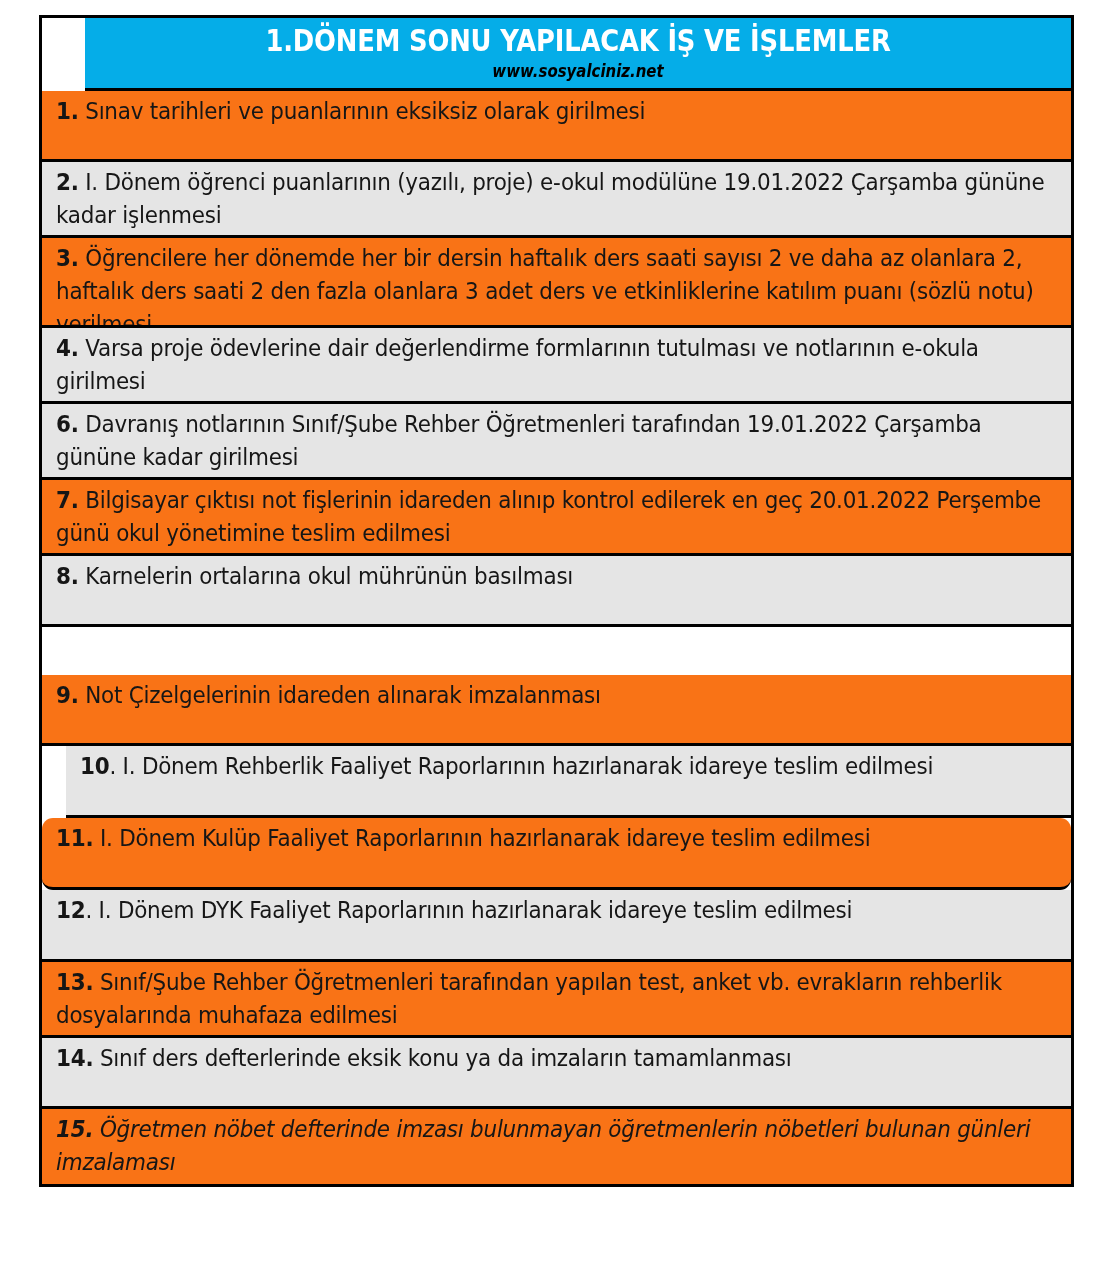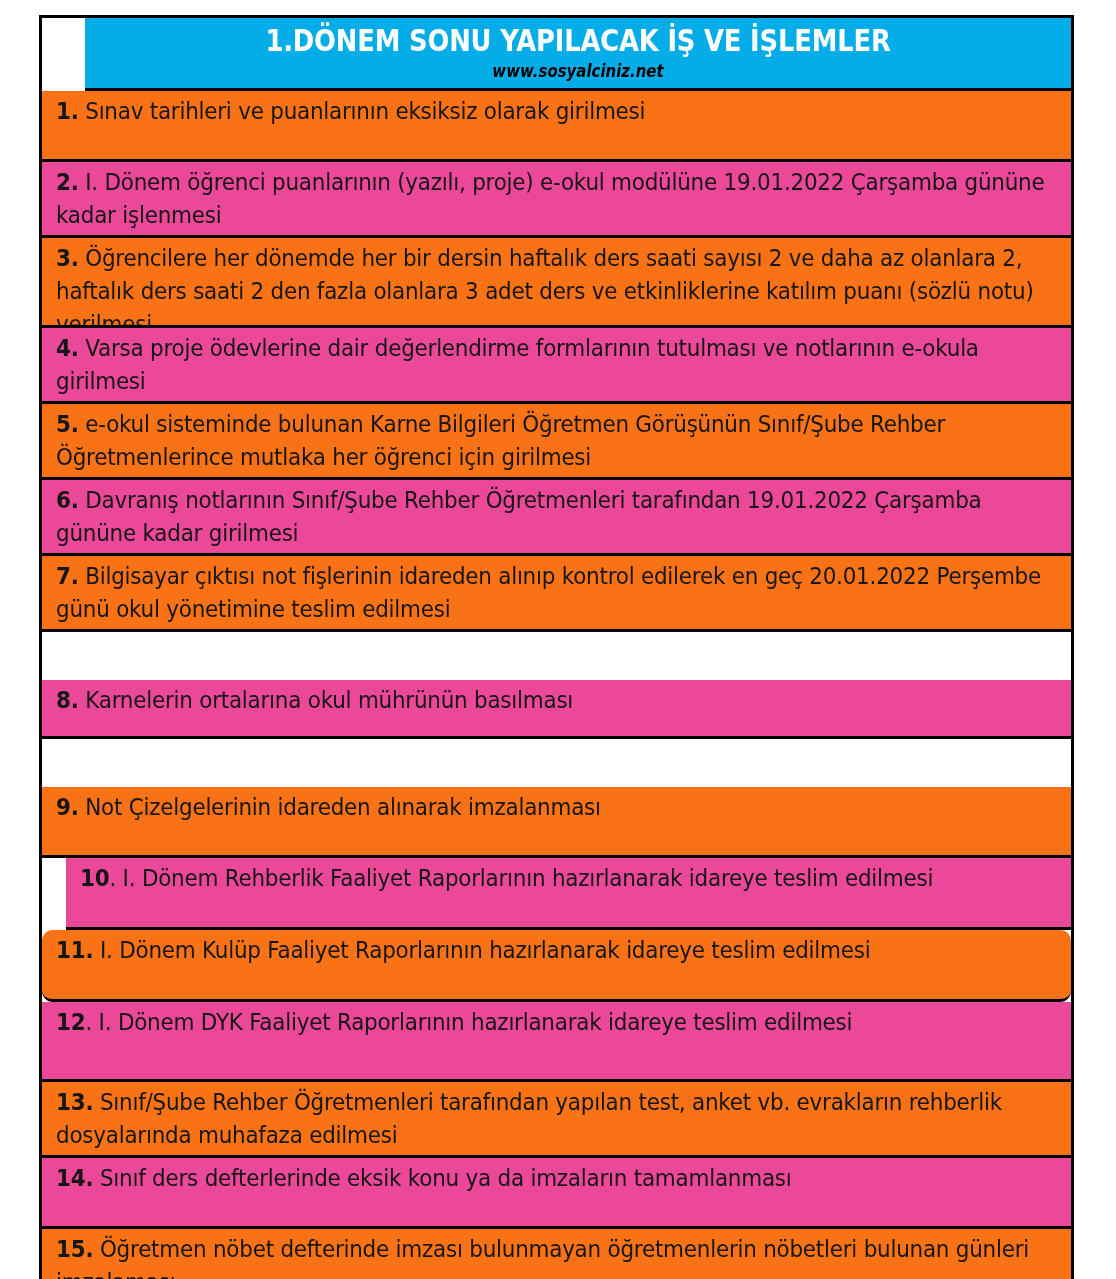--- a/index.html
+++ b/index.html
@@ -71,21 +71,21 @@
   .row {
     display: block;
     box-sizing: border-box;
     border-bottom: 3px solid #000000;
     padding: 4px 12px 4px 14px;
     background: #ffffff;
     overflow: hidden;
   }
   .row:last-child { border-bottom: none; }
   .row.cream { background: #f97316; }
-  .row.white { background: #ec4899; }
+  .row.white { background: #e5e5e5; }
 
   .row-text {
     display: block;
     color: #161616;
     font-family: "DejaVu Sans", sans-serif;
     font-size: 22.5px;
     line-height: 33px;
     letter-spacing: -0.25px;
     transform: scaleX(0.955);
     transform-origin: left center;
@@ -96,28 +96,28 @@
   }
 
   
   .h1  { height: 71px; }
   .h2  { height: 76px; }
   .h3  { height: 90px; }
   .h4  { height: 76px; }
   .h5  { height: 76px; }
   .h6  { height: 76px; }
   .h7  { height: 76px; }
-  .h8  { height: 59px; margin-top: 48px; }
+  .h8  { height: 71px; }
   .h9  { height: 71px; margin-top: 48px; }
   .h10 { height: 72px; margin-left: 24px; }
   .h11 { height: 72px; border-radius: 11px; }
-  .h12 { height: 80px; }
+  .h12 { height: 72px; }
   .h13 { height: 76px; }
   .h14 { height: 71px; }
-  .h15 { height: 88px; }
+  .h15 { height: 75px; font-style: italic; }
 </style>
 </head>
 <body>
 
 <div class="page">
 
   <div class="doc-table">
 
     <div class="banner">
       <span class="banner-title">1.DÖNEM SONU YAPILACAK İŞ VE İŞLEMLER</span>
@@ -135,23 +135,20 @@
       </div>
 
       <div class="row cream h3">
         <span class="row-text"><span class="row-num">3.</span> <span>Öğrencilere her dönemde her bir dersin haftalık ders saati sayısı 2 ve daha az olanlara 2, haftalık ders saati 2 den fazla olanlara 3 adet ders ve etkinliklerine katılım puanı (sözlü notu) verilmesi</span></span>
       </div>
 
       <div class="row white h4">
         <span class="row-text"><span class="row-num">4.</span> <span>Varsa proje ödevlerine dair değerlendirme formlarının tutulması ve notlarının e-okula girilmesi</span></span>
       </div>
 
-      <div class="row cream h5">
-        <span class="row-text"><span class="row-num">5.</span> <span>e-okul sisteminde bulunan Karne Bilgileri Öğretmen Görüşünün Sınıf/Şube Rehber Öğretmenlerince mutlaka her öğrenci için girilmesi</span></span>
-      </div>
 
       <div class="row white h6">
         <span class="row-text"><span class="row-num">6.</span> <span>Davranış notlarının Sınıf/Şube Rehber Öğretmenleri tarafından 19.01.2022 Çarşamba gününe kadar girilmesi</span></span>
       </div>
 
       <div class="row cream h7">
         <span class="row-text"><span class="row-num">7.</span> <span>Bilgisayar çıktısı not fişlerinin idareden alınıp kontrol edilerek en geç 20.01.2022 Perşembe günü okul yönetimine teslim edilmesi</span></span>
       </div>
 
       <div class="row white h8">

